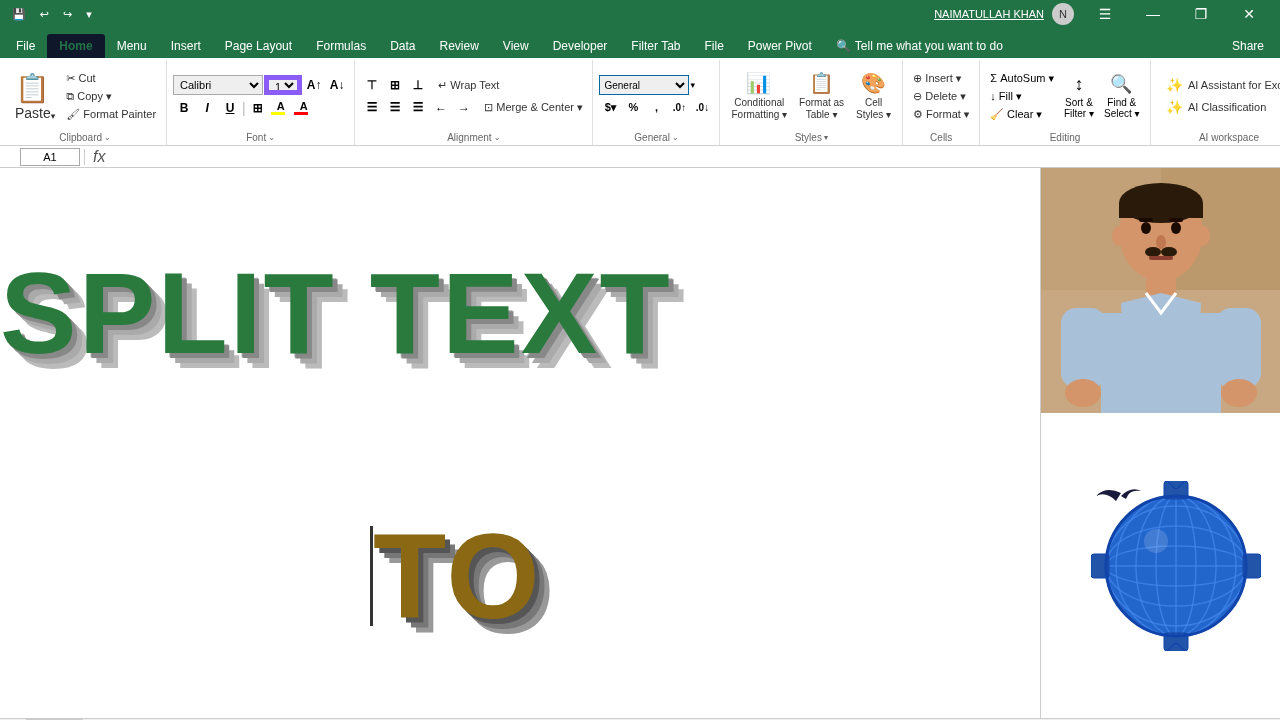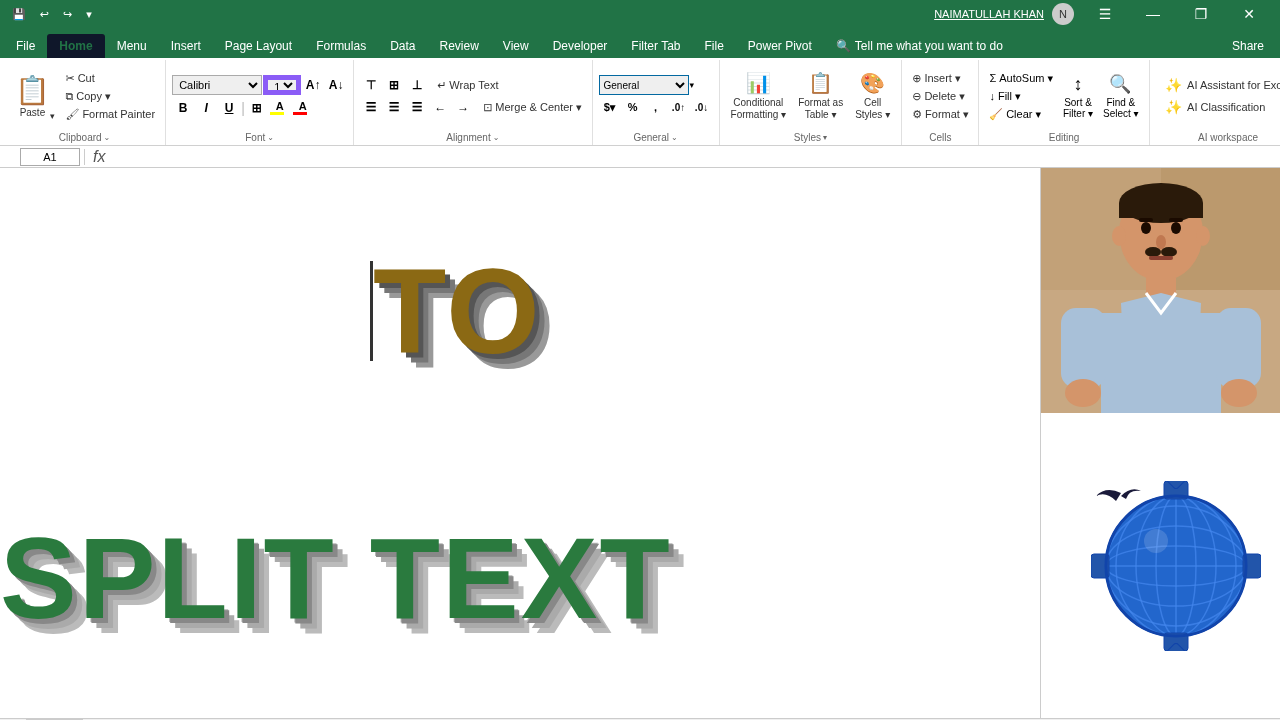--- a/index.html
+++ b/index.html
@@ -389,21 +389,21 @@
 </div>
 
 <div class="ribbon">
 
   <div class="ribbon-group">
     <div class="ribbon-group-content">
       <div style="display:flex;flex-direction:column;align-items:center;">
         <button class="rb-btn" style="height:58px;flex-direction:row;gap:0;">
           <div style="display:flex;flex-direction:column;align-items:center;">
             <span style="font-size:28px;">📋</span>
-            <span style="font-size:10px;">Paste</span>
+            <span style="font-size:14px;">Paste</span>
           </div>
           <span style="font-size:9px;align-self:flex-end;margin-bottom:2px;">▾</span>
         </button>
       </div>
       <div class="rb-col">
         <button class="rb-btn-small"><span>✂</span> Cut</button>
         <button class="rb-btn-small"><span>⧉</span> Copy <span>▾</span></button>
         <button class="rb-btn-small"><span>🖌</span> Format Painter</button>
       </div>
     </div>
@@ -599,28 +599,28 @@
   <input class="cell-ref" value="A1" style="">
   <div class="formula-divider"></div>
   <span class="formula-fx">fx</span>
   <input class="formula-input" value="" style="">
 </div>
 
 <div class="main-content">
   <div class="spreadsheet-area">
     <div class="big-text-container">
 
+      <div style="line-height:1;padding-top:5px;">
+        <div class="text-split">SPLIT TEXT</div>
+      </div>
+
       <div style="line-height:1;">
         <div class="text-to">
           <span class="cursor-bar"></span>TO
         </div>
-      </div>
-
-      <div style="line-height:1;padding-top:5px;">
-        <div class="text-split">SPLIT TEXT</div>
       </div>
 
     </div>
   </div>
 
   <div class="side-panel">
 
     <div class="person-photo">
 
       <svg viewBox="0 0 240 245" width="240" height="245">

